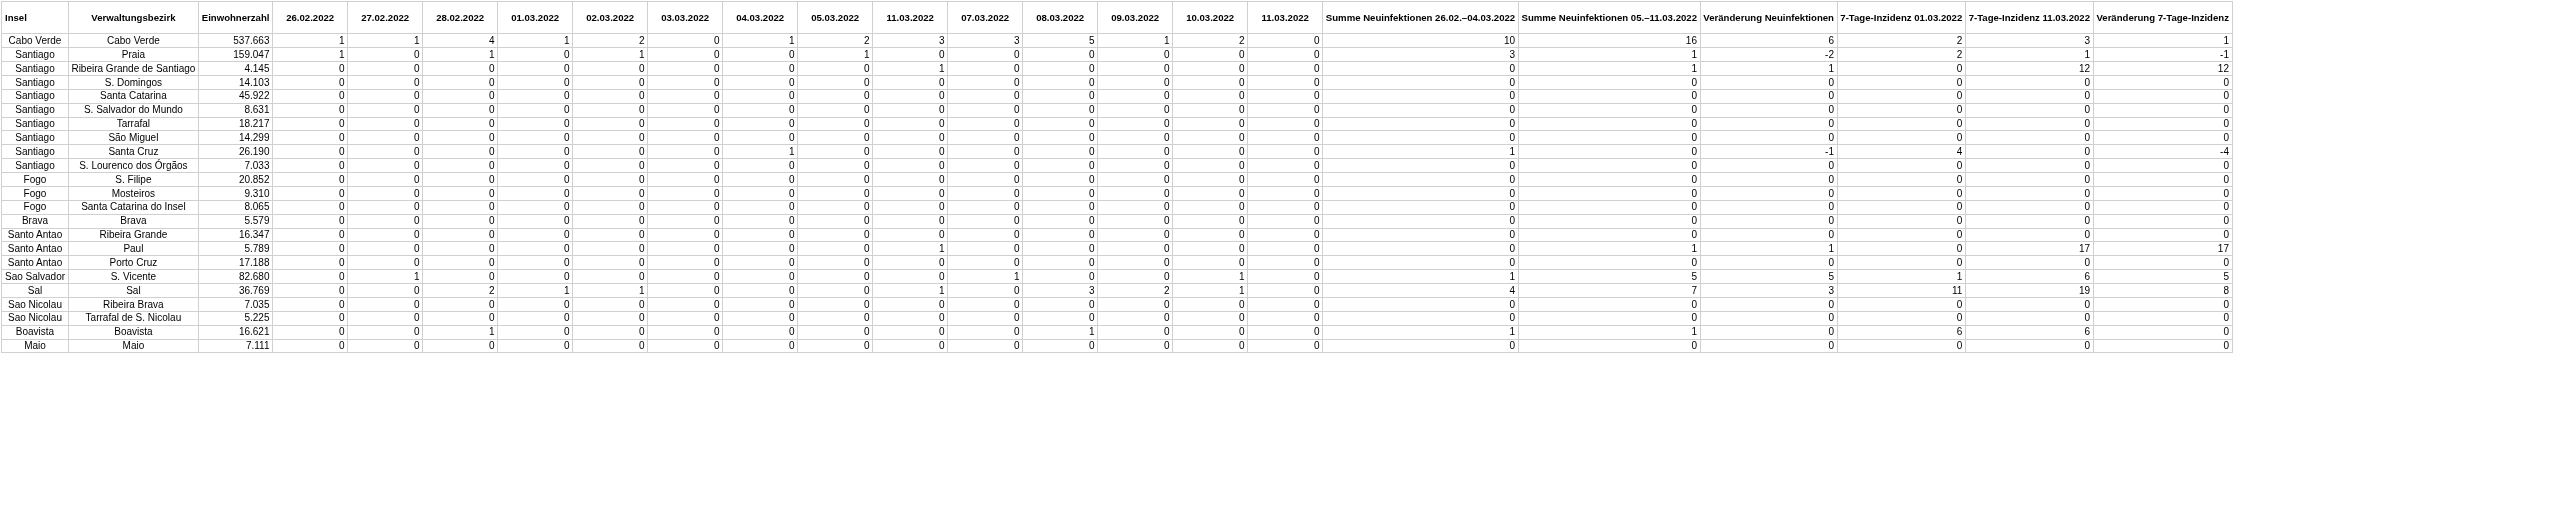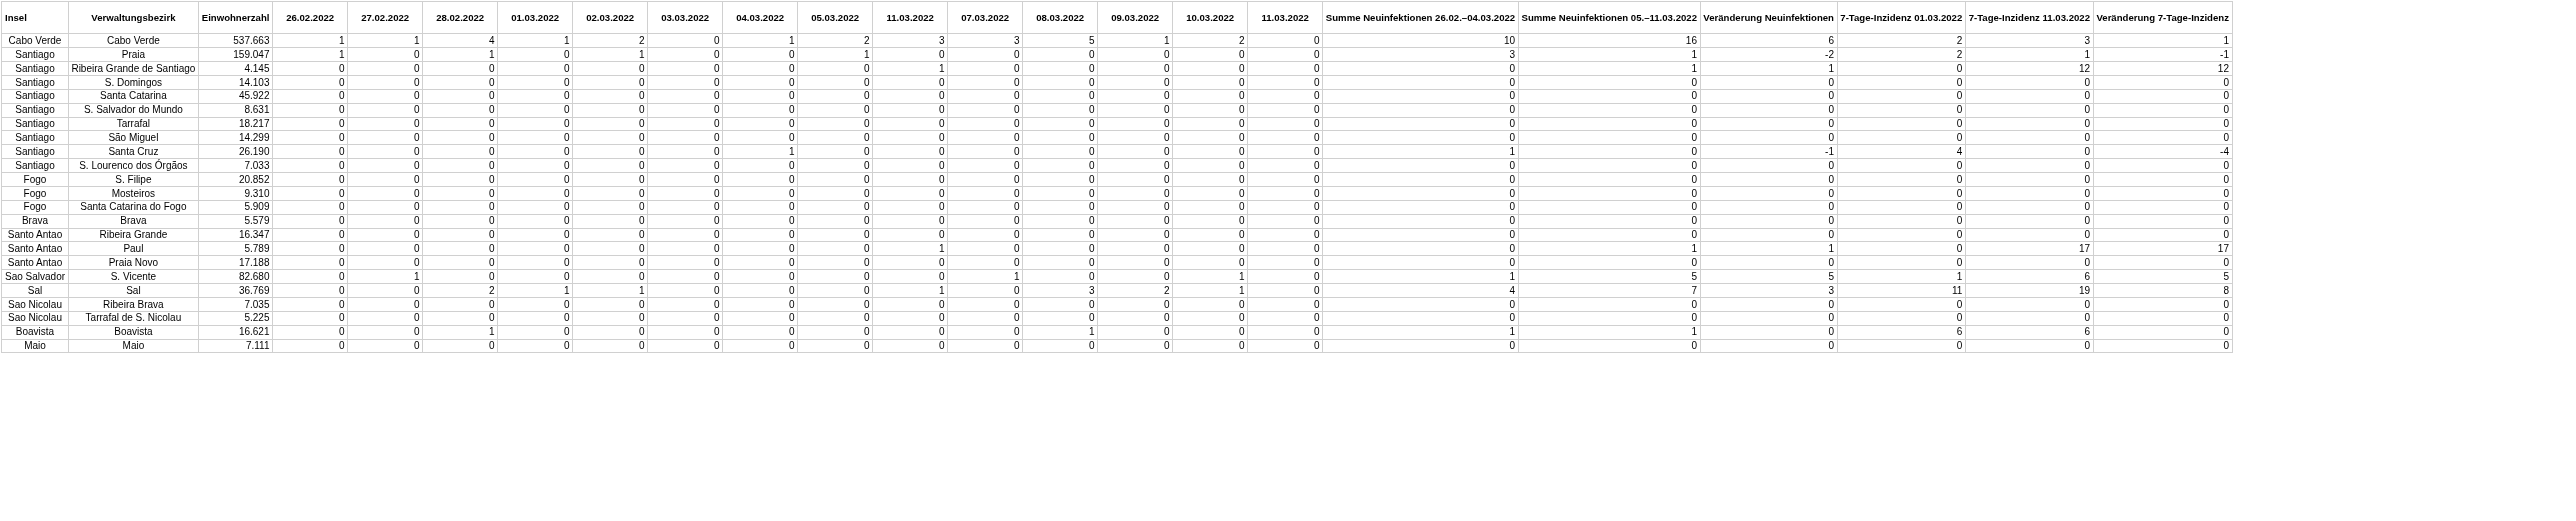--- a/index.html
+++ b/index.html
@@ -418,22 +418,22 @@
           <td class="num">0</td>
           <td class="num">0</td>
           <td class="num">0</td>
           <td class="num">0</td>
           <td class="num">0</td>
           <td class="num">0</td>
           <td class="num">0</td>
         </tr>
         <tr>
           <td class="txt">Fogo</td>
-          <td class="txt">Santa Catarina do Fogo</td>
-          <td class="num">5.909</td>
+          <td class="txt">Santa Catarina do Insel</td>
+          <td class="num">8.065</td>
           <td class="num">0</td>
           <td class="num">0</td>
           <td class="num">0</td>
           <td class="num">0</td>
           <td class="num">0</td>
           <td class="num">0</td>
           <td class="num">0</td>
           <td class="num">0</td>
           <td class="num">0</td>
           <td class="num">0</td>
@@ -518,21 +518,21 @@
           <td class="num">0</td>
           <td class="num">0</td>
           <td class="num">1</td>
           <td class="num">1</td>
           <td class="num">0</td>
           <td class="num">17</td>
           <td class="num">17</td>
         </tr>
         <tr>
           <td class="txt">Santo Antao</td>
-          <td class="txt">Praia Novo</td>
+          <td class="txt">Porto Cruz</td>
           <td class="num">17.188</td>
           <td class="num">0</td>
           <td class="num">0</td>
           <td class="num">0</td>
           <td class="num">0</td>
           <td class="num">0</td>
           <td class="num">0</td>
           <td class="num">0</td>
           <td class="num">0</td>
           <td class="num">0</td>

